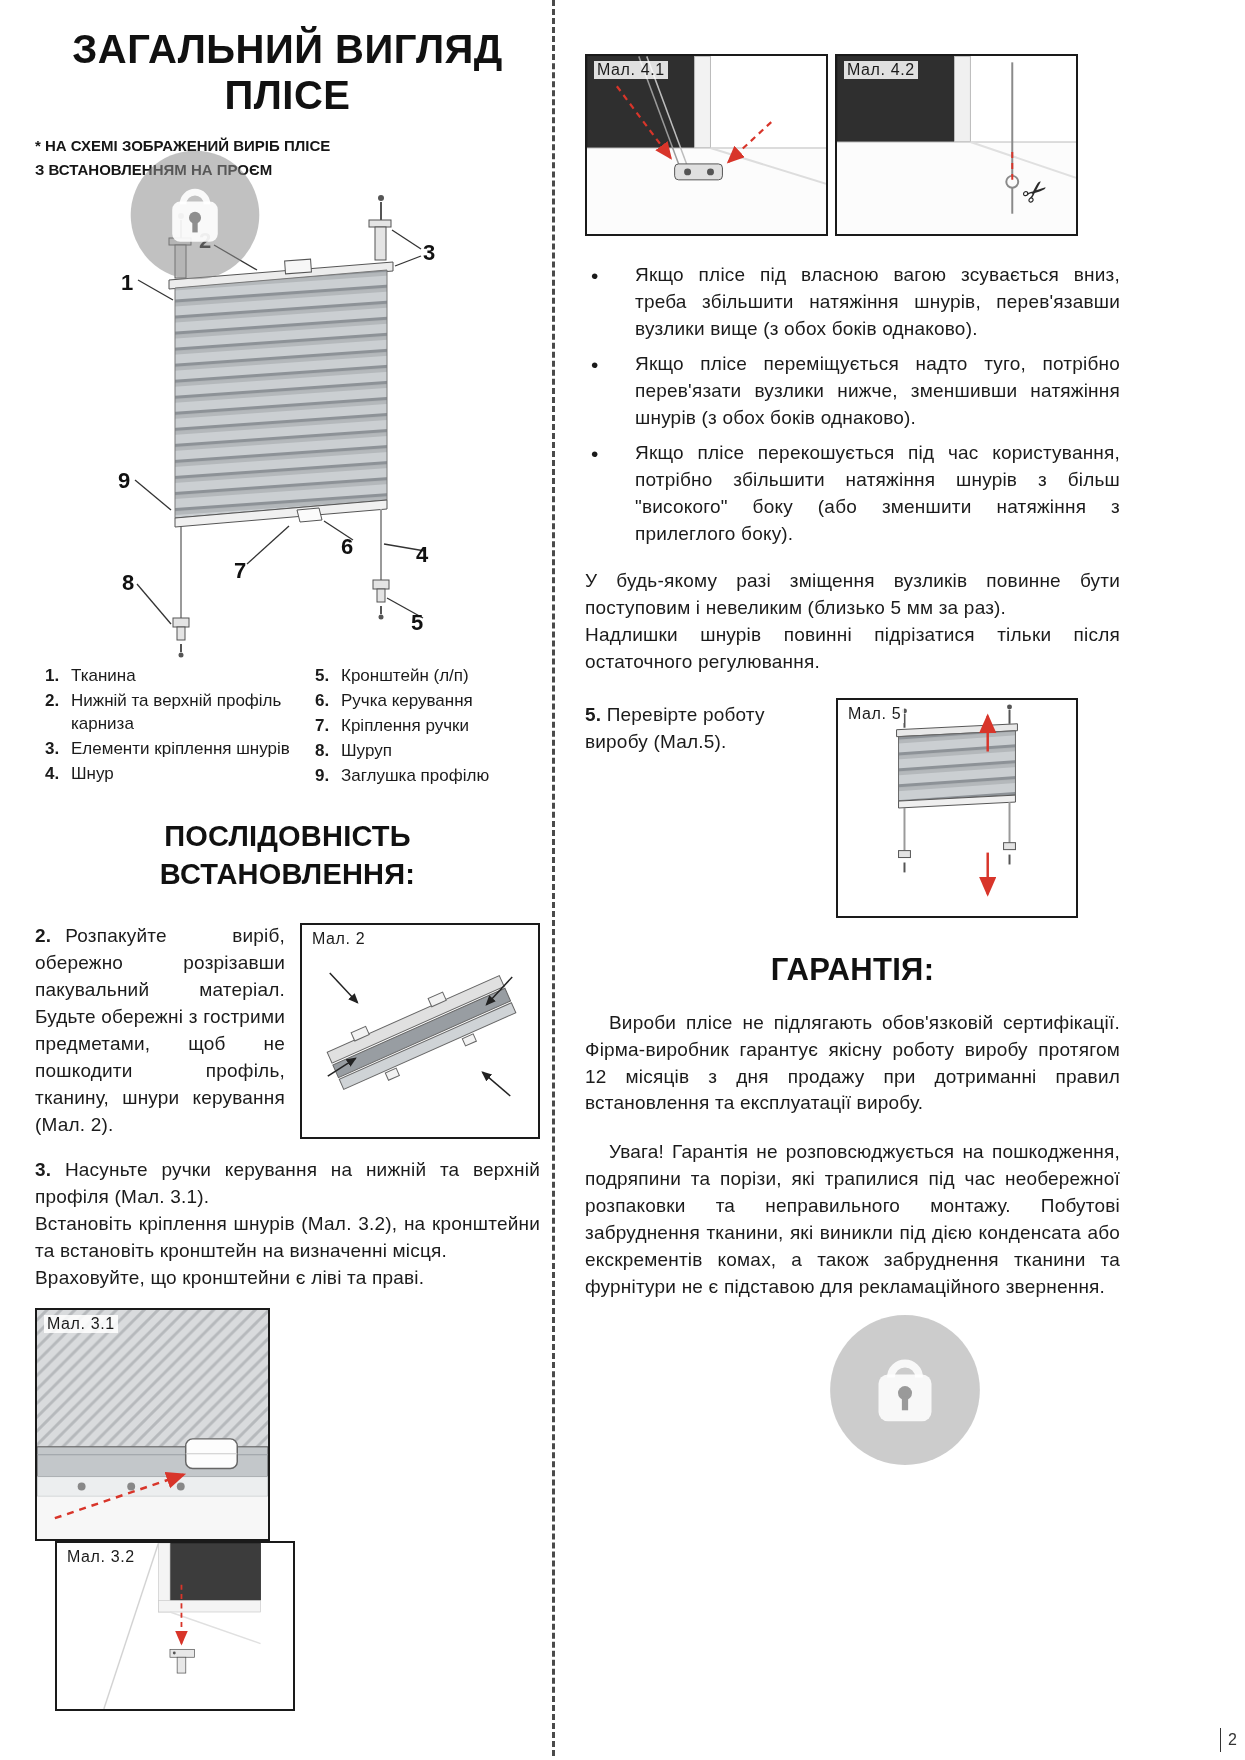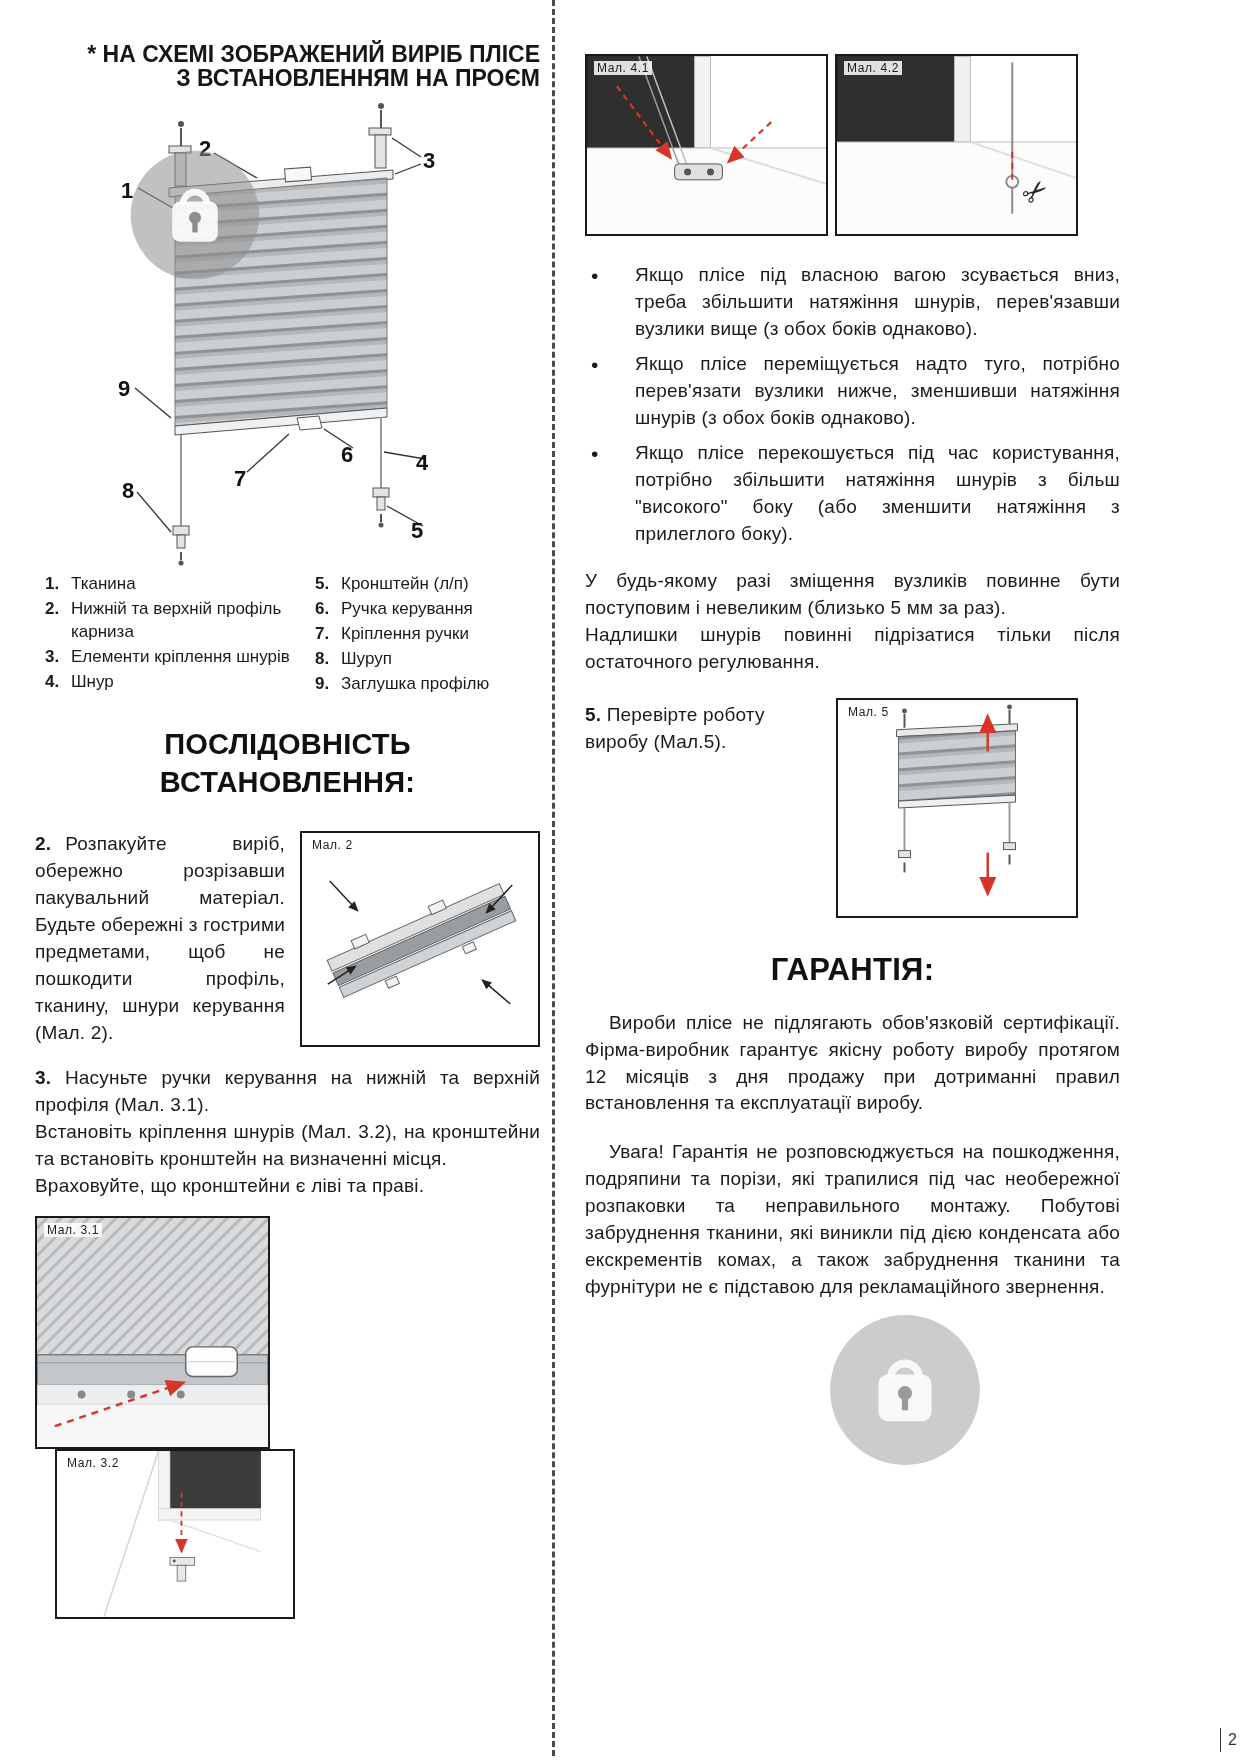--- a/index.html
+++ b/index.html
@@ -9,21 +9,21 @@
     font-family:"Liberation Sans","DejaVu Sans",sans-serif;
   }
   .divider{position:absolute;left:552px;top:0;height:1756px;width:0;
     border-left:3px dashed #4a4a4a;z-index:1;}
   .col{position:absolute;z-index:1;}
   .col-left{left:35px;top:26px;width:505px;}
   .col-right{left:585px;top:36px;width:535px;}
 
   .doc-title{font-weight:700;font-size:40px;line-height:46px;text-align:center;
     letter-spacing:.5px;color:#111;}
-  .doc-subtitle{font-weight:700;font-size:23px;line-height:24px;text-align:right;
+  .doc-subtitle{font-weight:700;font-size:15px;line-height:24px;text-align:left;
     margin-top:16px;color:#161616;}
   .section-title{font-weight:700;font-size:29px;line-height:38px;text-align:center;
     letter-spacing:.2px;color:#111;margin-top:28px;}
 
   .body{font-size:19px;line-height:1.42;letter-spacing:.2px;margin:0;}
   .jt{text-align:justify;}
   .stepnum{font-weight:700;}
   .sp{margin-right:14px;}
 
   .diagram{position:relative;width:505px;height:470px;margin-top:6px;}
@@ -31,21 +31,21 @@
 
   .legend{display:flex;margin-top:6px;padding-left:10px;}
   .legend-col{font-size:17px;line-height:23px;}
   .legend-col.c1{width:270px;}
   .legend-col.c2{width:225px;}
   .leg{display:flex;margin-bottom:2px;}
   .ln{font-weight:700;width:26px;flex:none;}
   .lt{flex:1;}
 
   .figbox{position:relative;border:2px solid #1a1a1a;background:#fff;box-sizing:border-box;overflow:hidden;}
-  .figlabel{position:absolute;top:5px;left:7px;font-size:12px;letter-spacing:.6px;
+  .figlabel{position:absolute;top:5px;left:7px;font-size:16px;letter-spacing:.6px;
     background:rgba(255,255,255,.85);padding:0 3px;z-index:2;}
   .figbox svg{position:absolute;left:0;top:0;width:100%;height:100%;}
 
   .step2-row{display:flex;margin-top:30px;}
   .step2-text{width:250px;flex:none;}
   .fig2{width:240px;height:216px;margin-left:15px;}
 
   .step3-block{margin-top:18px;}
   .figs3-row{display:flex;margin-top:16px;flex-direction:column;}
   .fig31{width:235px;height:233px;}
@@ -116,20 +116,24 @@
     <circle cx="50" cy="50" r="48" fill="#9a9a9a" opacity="0.5"></circle>
     <path d="M41,42 a9,9 0 0 1 18,0" stroke="#ffffff" stroke-width="5" fill="none" opacity="0.85"></path>
     <rect x="33" y="40" width="34" height="30" rx="6" fill="#ffffff" opacity="0.85"></rect>
     <circle cx="50" cy="52" r="4.5" fill="#9a9a9a"></circle>
     <rect x="48" y="54" width="4" height="9" fill="#9a9a9a"></rect>
   </svg>
 </div>
 
 <div class="col col-left">
 
+  <div class="doc-title">
+    <div>ЗАГАЛЬНИЙ ВИГЛЯД</div>
+    <div>ПЛІСЕ</div>
+  </div>
 
   <div class="doc-subtitle">
     <div>* НА СХЕМІ ЗОБРАЖЕНИЙ ВИРІБ ПЛІСЕ</div>
     <div>З ВСТАНОВЛЕННЯМ НА ПРОЄМ</div>
   </div>
 
   <div class="diagram">
     <svg viewBox="0 0 505 470">
 
       <line x1="146" y1="32" x2="146" y2="50" stroke="#555" stroke-width="2"></line>

